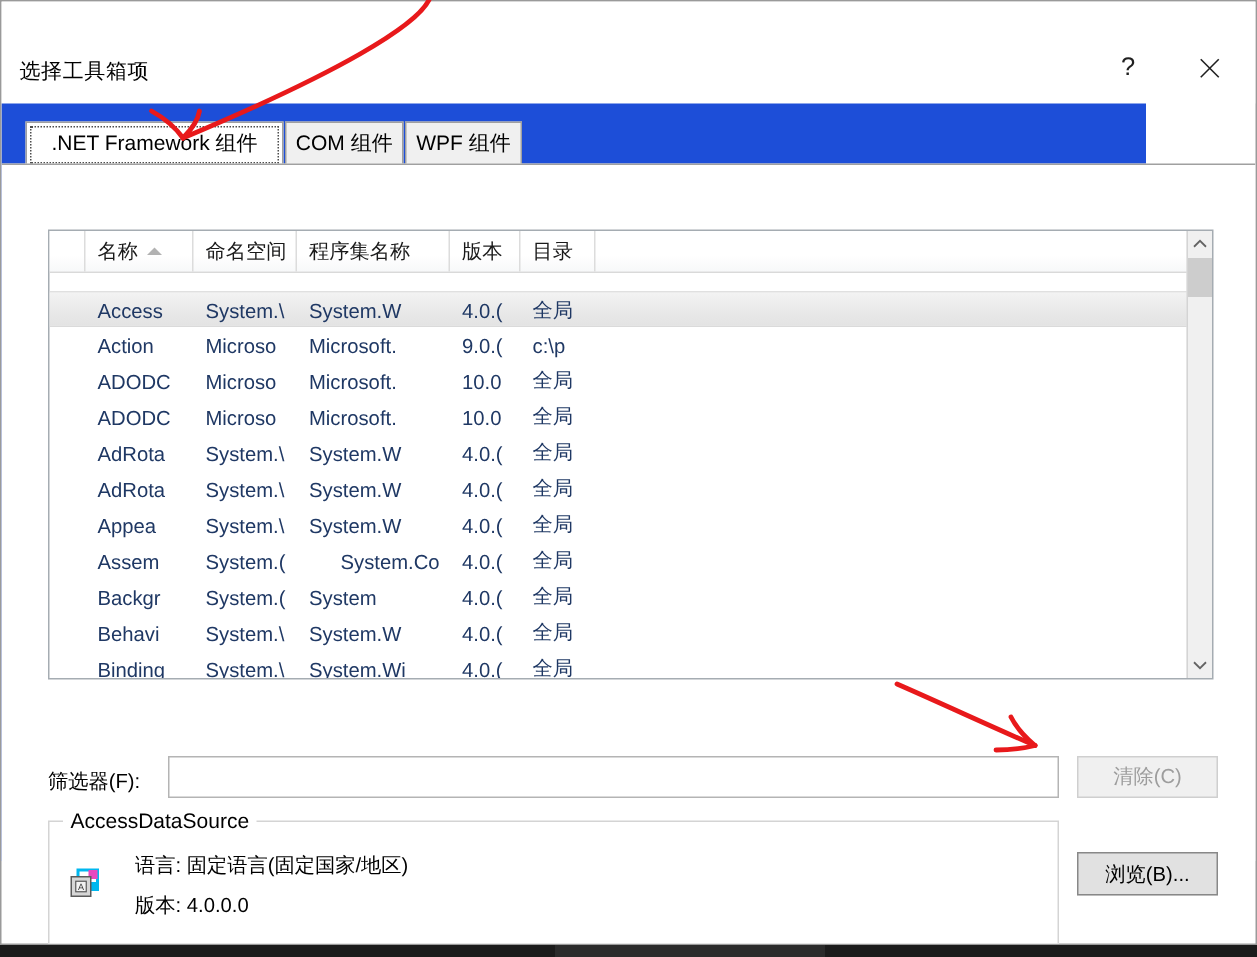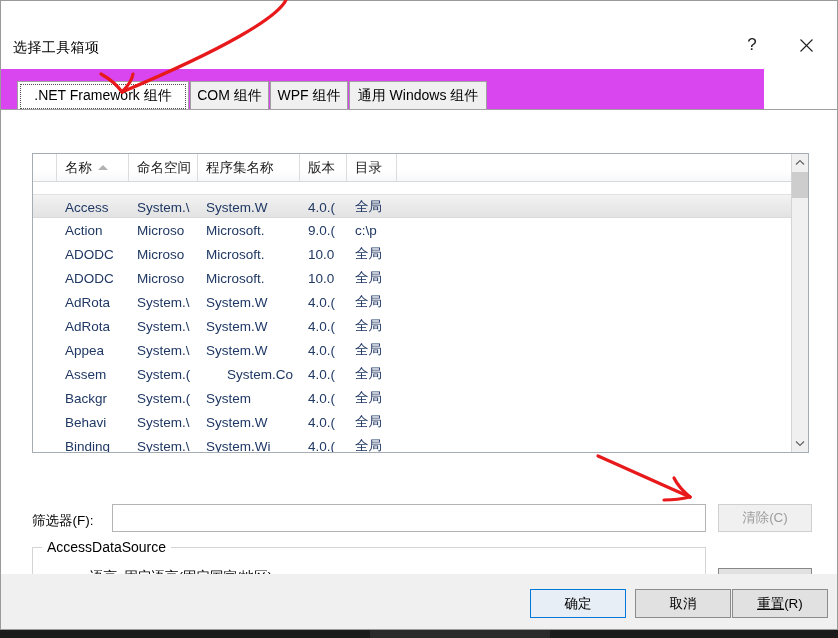--- a/index.html
+++ b/index.html
@@ -31,21 +31,21 @@
     position:absolute;top:28px;width:46px;height:32px;
     display:flex;align-items:center;justify-content:center;
     color:#202020;background:transparent;
   }
   #help-btn{left:728px;font-size:17px;font-weight:normal;}
   #close-btn{left:782px;}
   #close-btn svg{display:block;}
   
   #body-area{
     position:absolute;left:0;top:68px;width:763px;height:505px;
-    background:#d946ef;
+    background:#1d4ed8;
   }
   
   #tabstrip{
     position:absolute;left:0;top:12px;width:836px;height:30px;
   }
   .tab{
     position:absolute;top:0;height:29px;
     box-sizing:border-box;
     display:flex;align-items:center;justify-content:center;
     padding:0 10px;
@@ -234,23 +234,20 @@
     <div id="tabstrip">
       <div class="tab selected" style="left:16px;width:172px;">
         <span>.NET Framework 组件</span>
         <span class="tab-focus"></span>
       </div>
       <div class="tab" style="left:269px;width:78px;">
         <span>WPF 组件</span>
       </div>
       <div class="tab" style="left:189px;width:79px;">
         <span>COM 组件</span>
-      </div>
-      <div class="tab" style="left:348px;width:138px;">
-        <span>通用 Windows 组件</span>
       </div>
     </div>
 
     <div id="tabpage"></div>
 
     <div id="listview">
 
       <div id="lv-header">
         <div class="lv-th" style="left:0px;width:24px;padding-left:0;"></div>
         <div class="lv-th" style="left:24px;width:72px;">
@@ -393,28 +390,20 @@
         <rect x="15" y="11" width="6" height="6" fill="#00b7ef"></rect>
         <rect x="3.5" y="7.5" width="13" height="13" fill="#d6d6d6" stroke="#5a5a5a" stroke-width="1"></rect>
         <rect x="6.5" y="10.5" width="7" height="7" fill="#f2f2f2" stroke="#5a5a5a" stroke-width="0.8"></rect>
         <text x="10" y="16.3" font-size="6" text-anchor="middle" fill="#3a3a3a" font-family="Liberation Sans, sans-serif">A</text>
       </svg>
     </div>
     <div id="detail-line-1">语言: 固定语言(固定国家/地区)</div>
     <div id="detail-line-2">版本: 4.0.0.0</div>
   </div>
 
-  <div id="footer">
-    <div id="ok-btn" class="fbtn">确定</div>
-    <div id="cancel-btn" class="fbtn">取消</div>
-    <div id="reset-btn" class="fbtn">
-      <span class="mn">重置</span>
-        <span>(R)</span>
-    </div>
-  </div>
 </div>
 
 <div id="taskbar"></div>
 <div id="taskbar-hl"></div>
 
 <svg id="annotations" viewBox="0 0 838 638">
   <g fill="none" stroke="#e8191b" stroke-width="3.2" stroke-linecap="round" stroke-linejoin="round">
     <path d="M286,0 C282,8 268,20 240,36 C205,56 160,76 122,92"></path>
     <path d="M122,92 C128,86 132,80 133,74"></path>
     <path d="M122,92 C117,85 110,79 101,74"></path>

